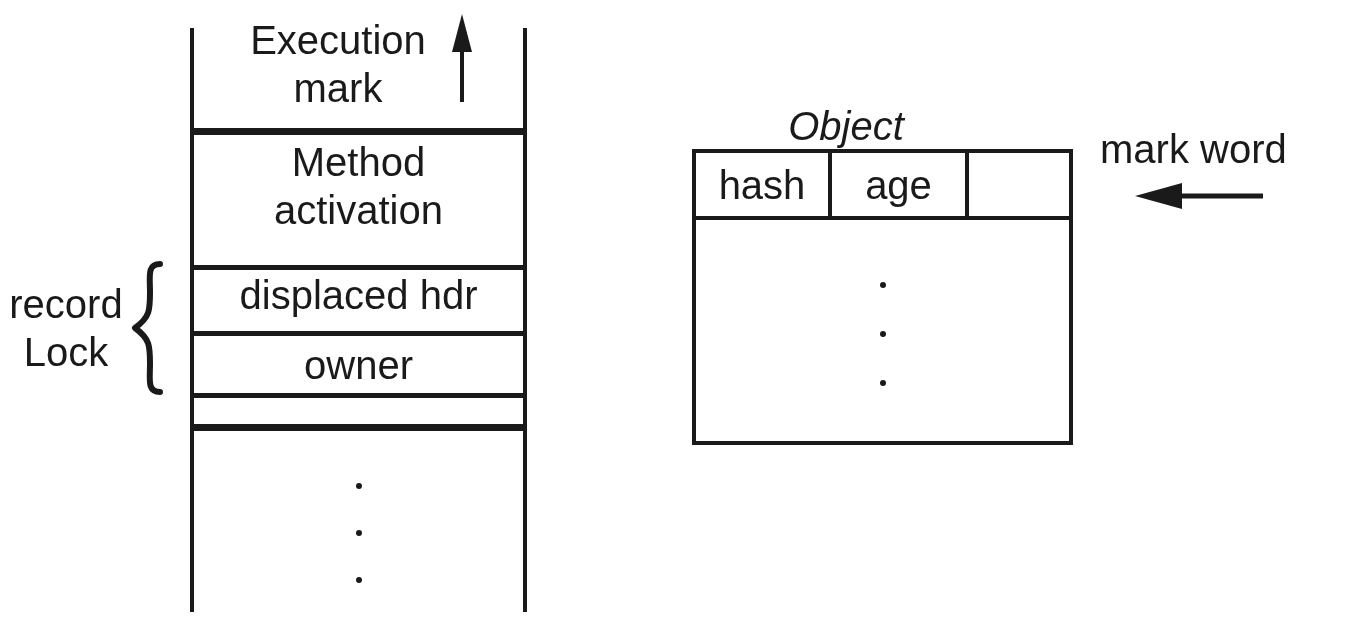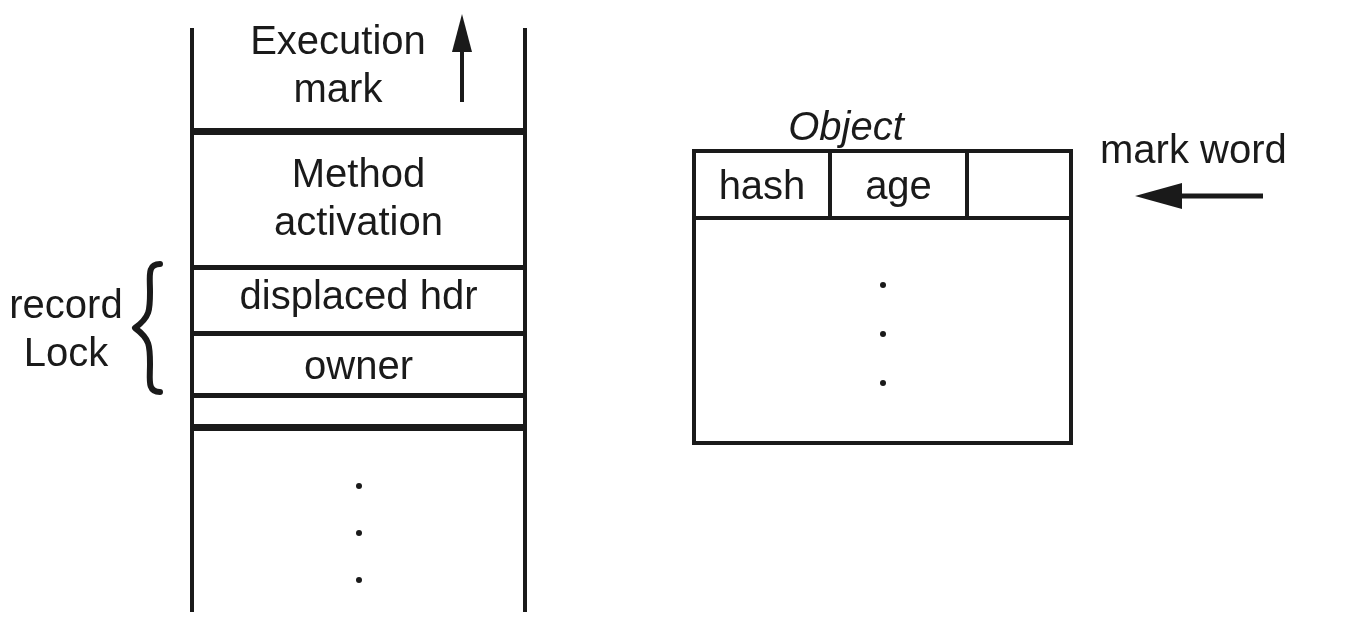--- a/index.html
+++ b/index.html
@@ -59,21 +59,21 @@
       <div>Execution</div>
       <div>mark</div>
     </div>
     <svg class="up-arrow" viewBox="0 0 26 90">
       <polygon class="fill" points="13,0 3,38 23,38"></polygon>
       <line class="stroke" x1="13" y1="28" x2="13" y2="88" stroke-width="4"></line>
     </svg>
 
     <div class="hline thick" style="top:100px"></div>
 
-    <div class="cell" style="top:118px; height:101px">
+    <div class="cell" style="top:107px; height:101px">
       <div>Method</div>
       <div>activation</div>
     </div>
     <div class="hline" style="top:237px"></div>
 
     <div class="cell" style="top:242px; height:49px">
       <div>displaced hdr</div>
     </div>
     <div class="hline" style="top:303px"></div>
 

